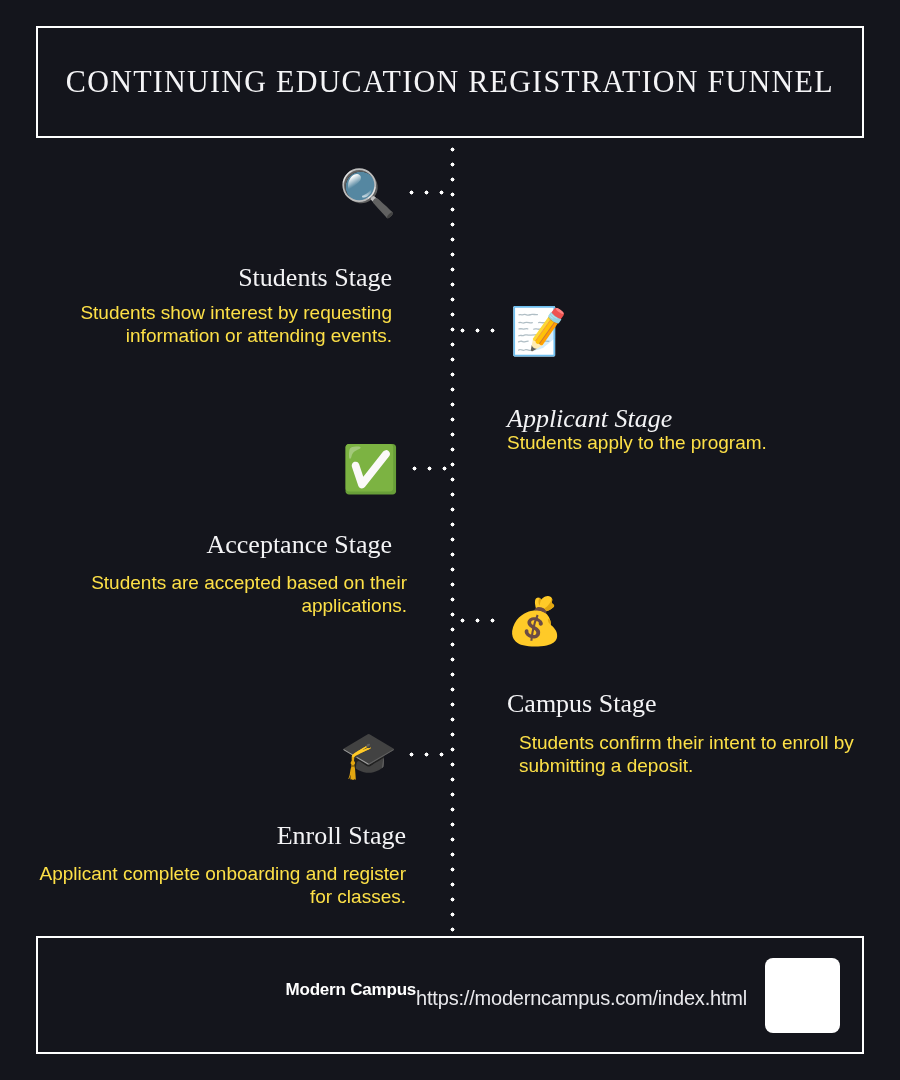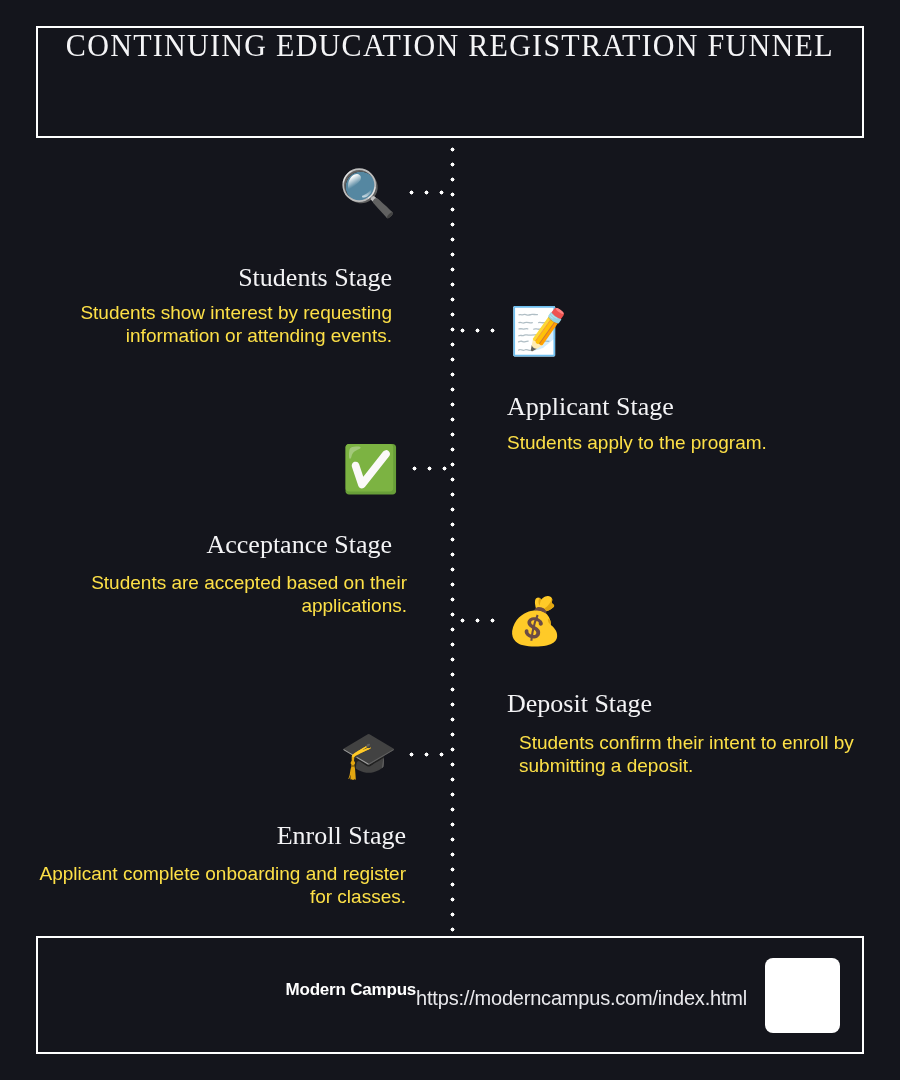--- a/index.html
+++ b/index.html
@@ -26,21 +26,21 @@
   
   .header-box {
     position: absolute;
     left: 36px;
     top: 26px;
     width: 828px;
     height: 112px;
     border: 2px solid #ffffff;
     box-sizing: border-box;
     display: flex;
-    align-items: flex-start;
+    align-items: center;
     justify-content: center;
   }
   .header-title {
     font-family: "Liberation Serif", "DejaVu Serif", serif;
     font-size: 31px;
     letter-spacing: 1.3px;
     color: #f4f4f6;
     text-align: center;
     white-space: nowrap;
     transform: scaleX(0.97);
@@ -162,35 +162,35 @@
   <div class="stage left-side">
     <div class="stage-icon" style="left:338px; top:164px;">🔍</div>
     <div class="connector" style="left:404px; top:190px; width:46px;"></div>
     <div class="stage-heading" style="left:34px; top:263px; width:358px;">Students Stage</div>
     <div class="stage-desc" style="left:34px; top:301px; width:358px;">Students show interest by requesting information or attending events.</div>
   </div>
 
   <div class="stage right-side">
     <div class="stage-icon" style="left:509px; top:302px;">📝</div>
     <div class="connector" style="left:455px; top:328px; width:48px;"></div>
-    <div class="stage-heading" style="left:507px; top:392px; width:358px;">Applicant Stage</div>
+    <div class="stage-heading" style="left:507px; top:404px; width:358px;font-style:italic;">Applicant Stage</div>
     <div class="stage-desc" style="left:507px; top:431px; width:358px;">Students apply to the program.</div>
   </div>
 
   <div class="stage left-side">
     <div class="stage-icon" style="left:341px; top:440px;">✅</div>
     <div class="connector" style="left:407px; top:466px; width:43px;"></div>
     <div class="stage-heading" style="left:34px; top:530px; width:358px;">Acceptance Stage</div>
     <div class="stage-desc" style="left:49px; top:571px; width:358px;">Students are accepted based on their applications.</div>
   </div>
 
   <div class="stage right-side">
     <div class="stage-icon" style="left:505px; top:592px;">💰</div>
     <div class="connector" style="left:455px; top:618px; width:45px;"></div>
-    <div class="stage-heading" style="left:507px; top:689px; width:358px;">Deposit Stage</div>
+    <div class="stage-heading" style="left:507px; top:689px; width:358px;">Campus Stage</div>
     <div class="stage-desc" style="left:519px; top:731px; width:358px;">Students confirm their intent to enroll by submitting a deposit.</div>
   </div>
 
   <div class="stage left-side">
     <div class="stage-icon" style="left:339px; top:726px;">🎓</div>
     <div class="connector" style="left:404px; top:752px; width:46px;"></div>
     <div class="stage-heading" style="left:34px; top:821px; width:372px;">Enroll Stage</div>
     <div class="stage-desc" style="left:34px; top:862px; width:372px;">Applicant complete onboarding and register for classes.</div>
   </div>
 

